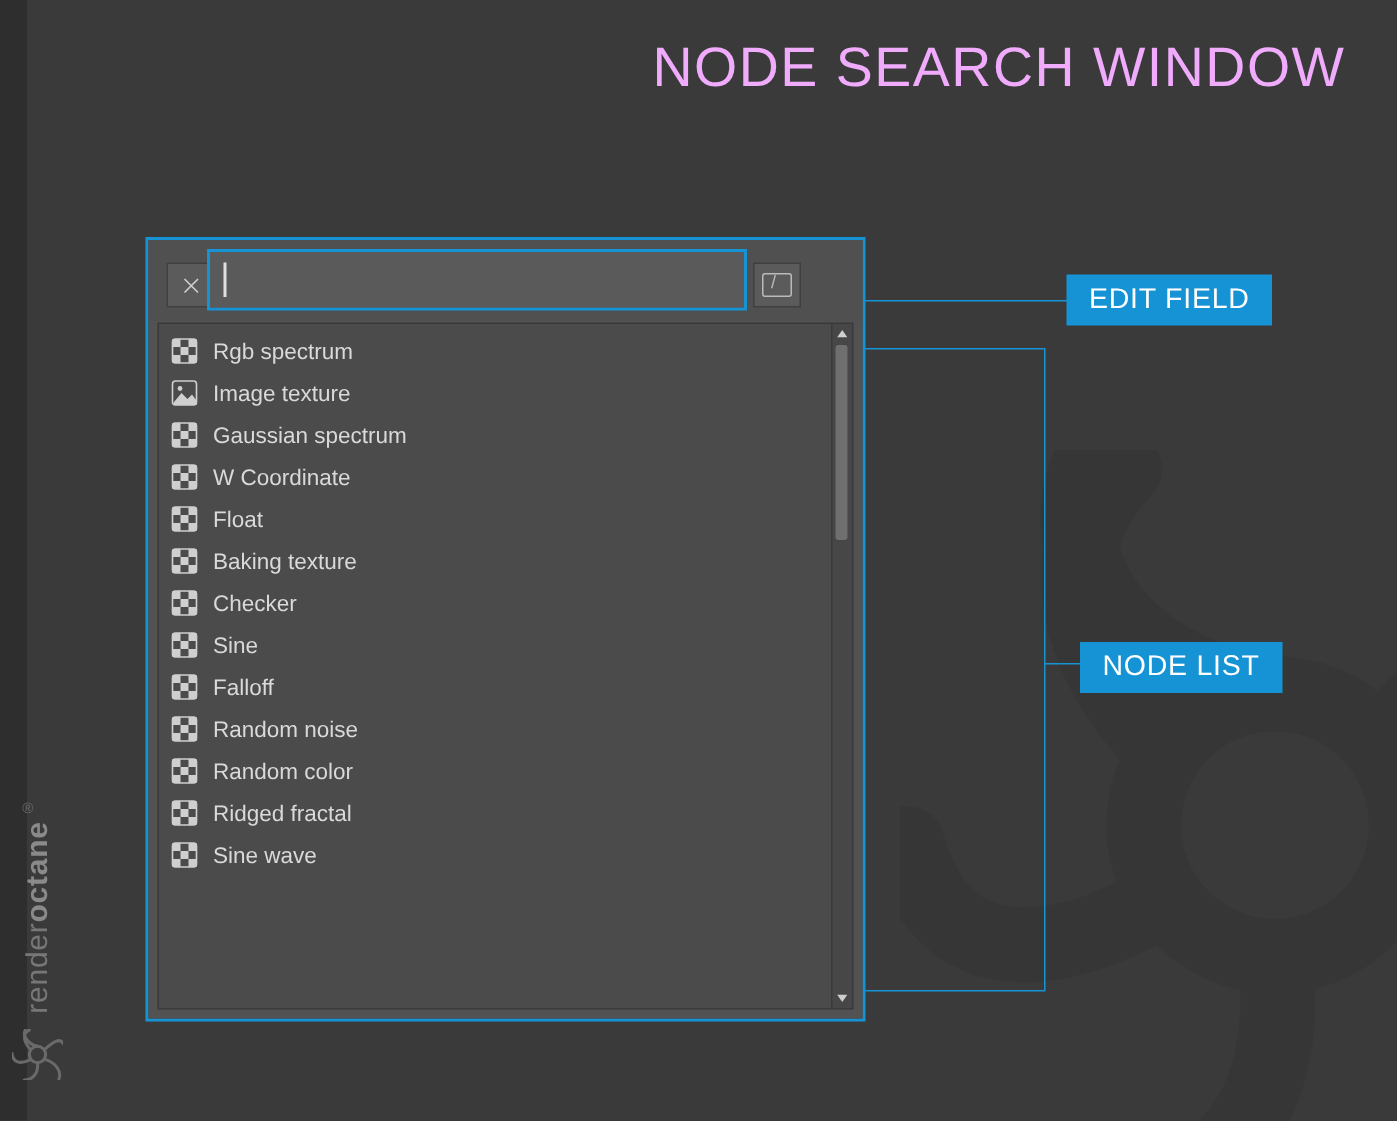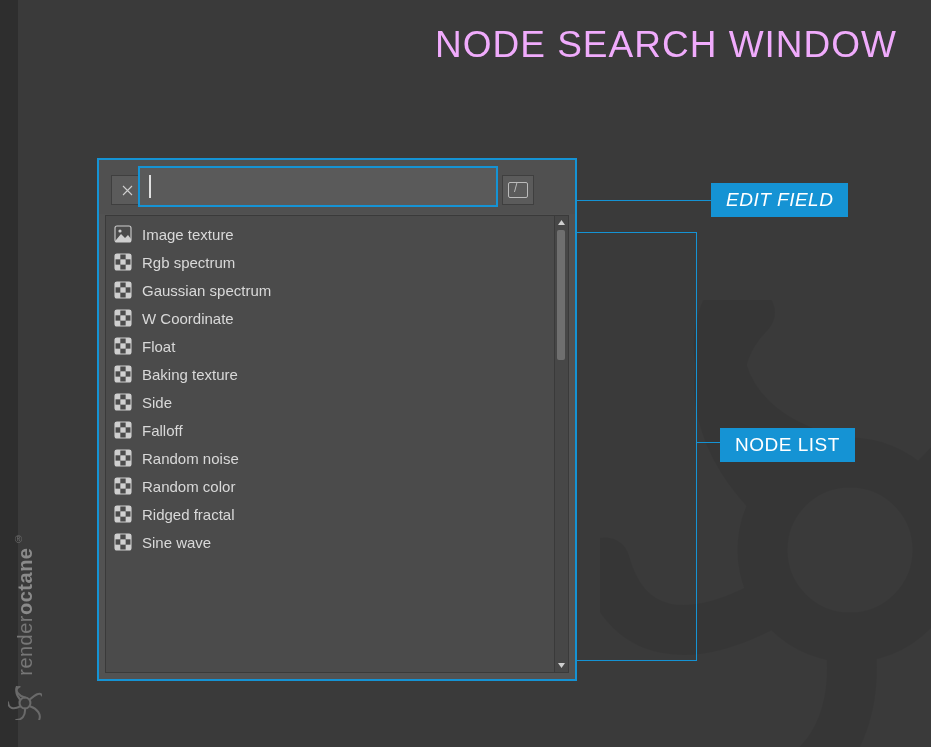--- a/index.html
+++ b/index.html
@@ -235,21 +235,21 @@
   
   .callout-badge{
     position:absolute;
     background:#1593d4;
     color:#fff;
     font-size:19px;
     font-weight:500;
     letter-spacing:0.5px;
     padding:6px 15px;
   }
-  .callout-editfield{ left:711px; top:183px;font-style:italic; }
+  .callout-editfield{ left:711px; top:183px; }
   .callout-nodelist{ left:720px; top:428px; }
   
   .line{ position:absolute; background:#1593d4; }
   
   .line-edit-h{ left:577px; top:200px; width:135px; height:1px; }
 
   
   .line-nl-top-h{ left:577px; top:232px; width:119px; height:1px; }
   .line-nl-bot-h{ left:577px; top:660px; width:119px; height:1px; }
   .line-nl-v{    left:696px; top:232px; width:1px;  height:429px; }
@@ -313,39 +313,39 @@
   <div class="search-wrap">
     <input class="search-input" type="text" value="" style="">
     <div class="caret"></div>
   </div>
 
   <div class="list-area">
     <div class="list" id="list">
         <div class="row">
           <span class="row-icon">
             <svg>
+              <use xlink:href="#icon-checker"></use>
+            </svg>
+          </span>
+          <span>Rgb spectrum</span>
+        </div>
+        <div class="row">
+          <span class="row-icon">
+            <svg>
               <use xlink:href="#icon-image"></use>
             </svg>
           </span>
           <span>Image texture</span>
         </div>
         <div class="row">
           <span class="row-icon">
             <svg>
               <use xlink:href="#icon-checker"></use>
             </svg>
           </span>
-          <span>Rgb spectrum</span>
-        </div>
-        <div class="row">
-          <span class="row-icon">
-            <svg>
-              <use xlink:href="#icon-checker"></use>
-            </svg>
-          </span>
           <span>Gaussian spectrum</span>
         </div>
         <div class="row">
           <span class="row-icon">
             <svg>
               <use xlink:href="#icon-checker"></use>
             </svg>
           </span>
           <span>W Coordinate</span>
         </div>
@@ -364,21 +364,29 @@
             </svg>
           </span>
           <span>Baking texture</span>
         </div>
         <div class="row">
           <span class="row-icon">
             <svg>
               <use xlink:href="#icon-checker"></use>
             </svg>
           </span>
-          <span>Side</span>
+          <span>Checker</span>
+        </div>
+        <div class="row">
+          <span class="row-icon">
+            <svg>
+              <use xlink:href="#icon-checker"></use>
+            </svg>
+          </span>
+          <span>Sine</span>
         </div>
         <div class="row">
           <span class="row-icon">
             <svg>
               <use xlink:href="#icon-checker"></use>
             </svg>
           </span>
           <span>Falloff</span>
         </div>
         <div class="row">

